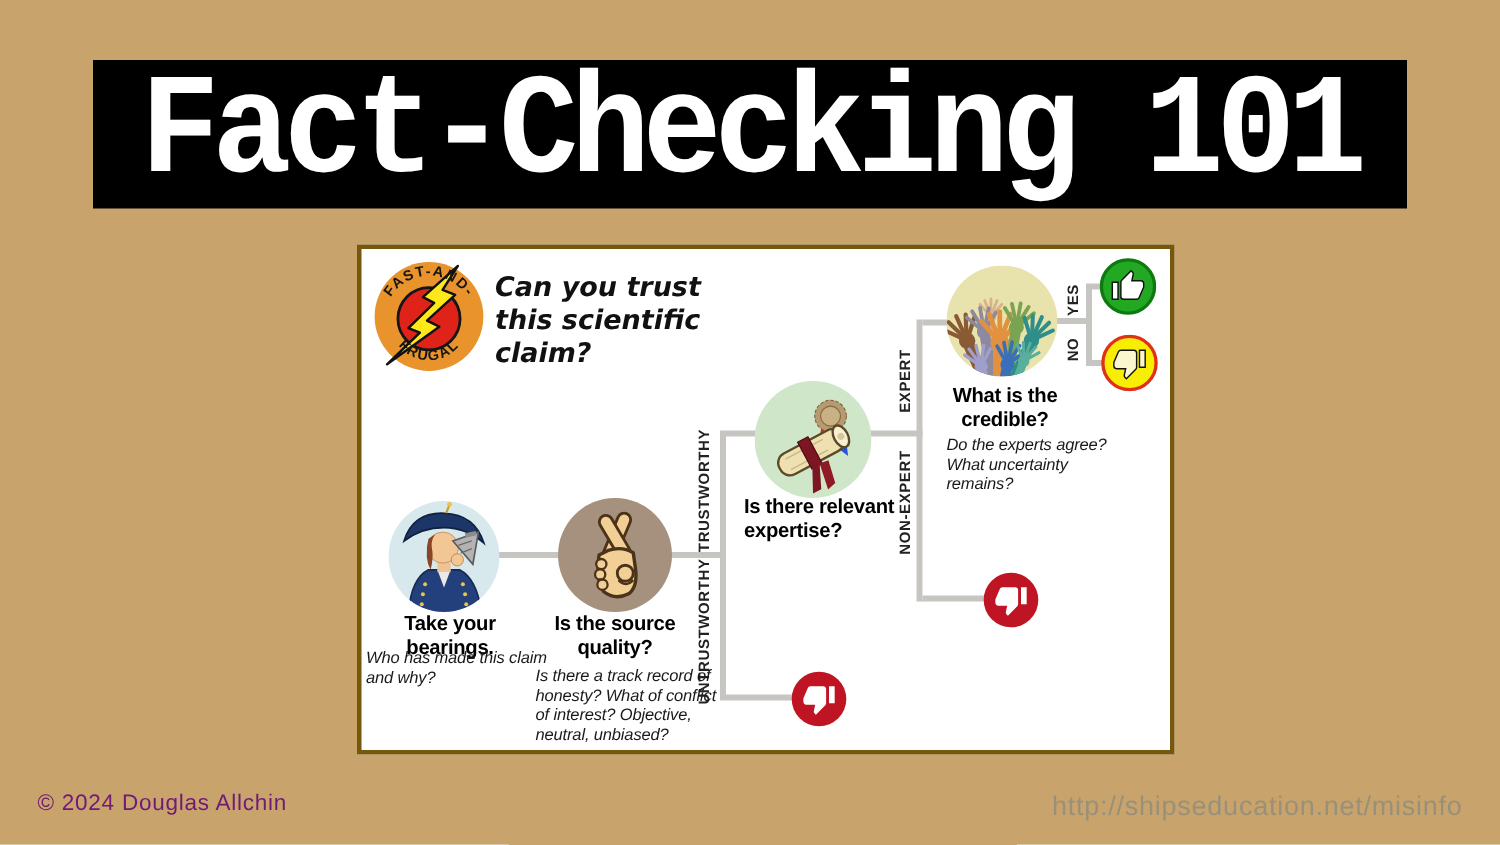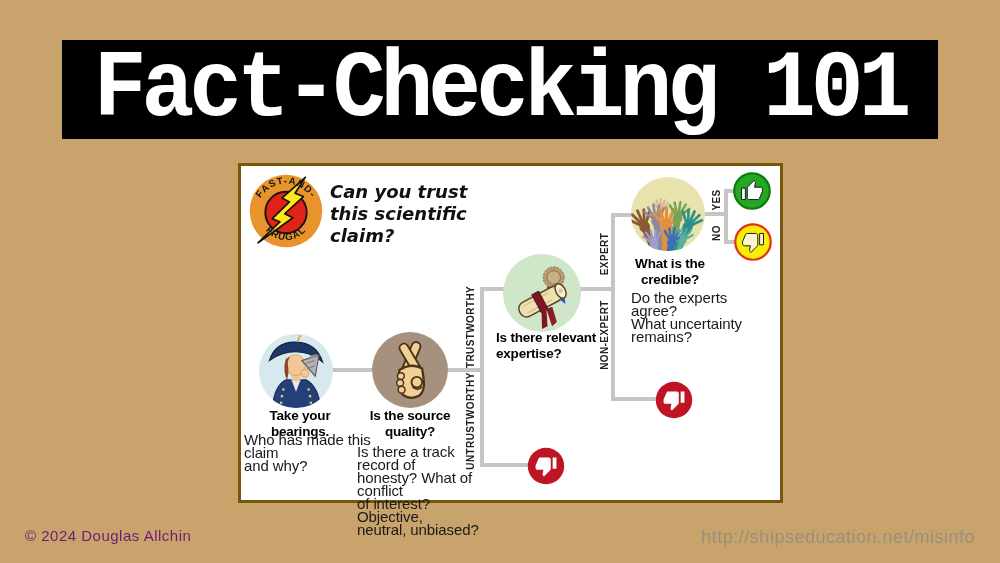--- a/index.html
+++ b/index.html
@@ -42,21 +42,21 @@
   .vlabel {
     position:absolute; transform:translate(-50%,-50%) rotate(-90deg);
     white-space:nowrap; font-weight:600; font-size:10px; letter-spacing:.4px; color:#222;
   }
   
   .step-title {
     position:absolute; font-weight:bold; font-size:13.5px; line-height:15.5px;
     letter-spacing:-.2px; color:#000; white-space:pre-line;
   }
   .step-detail {
-    position:absolute; font-size:15px; line-height:13px;
+    position:absolute; font-style:italic; font-size:11px; line-height:13px;
     letter-spacing:-.1px; color:#1a1a1a; white-space:pre-line;
   }
   .center { text-align:center; }
   .icon-abs { position:absolute; }
 </style>
 </head>
 <body>
 
 <div class="stage">
 

